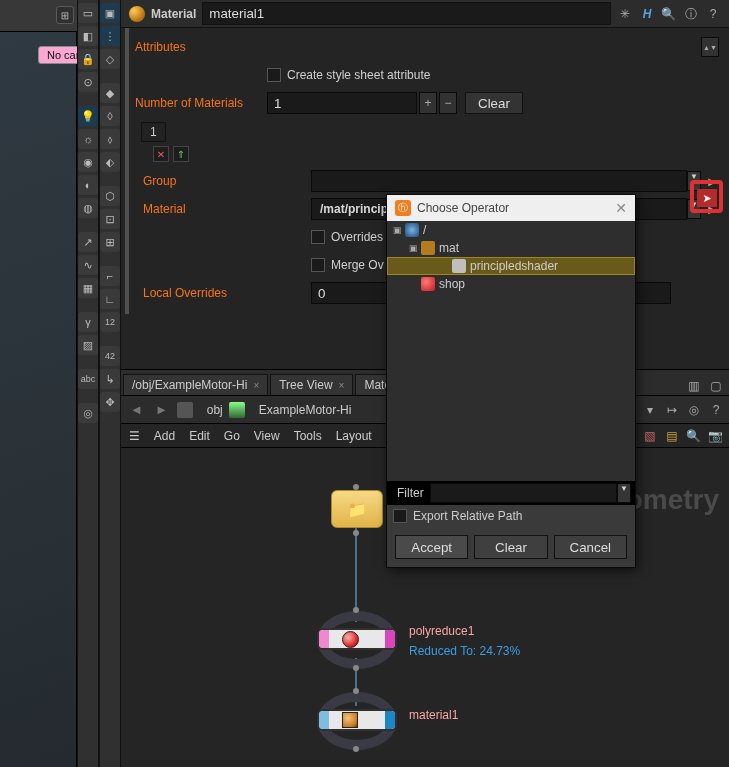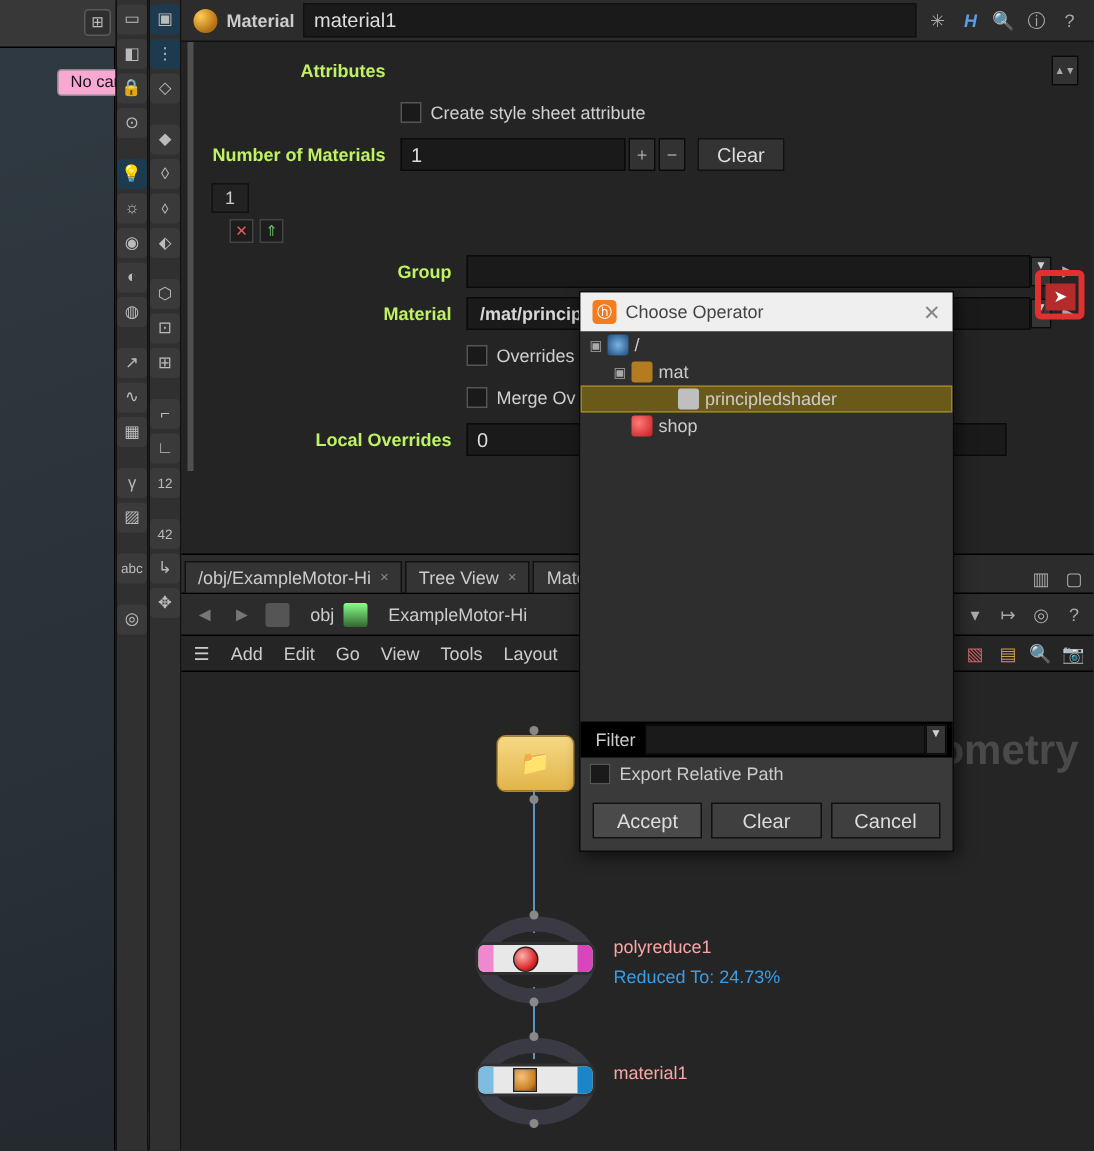--- a/index.html
+++ b/index.html
@@ -67,21 +67,21 @@
     background:radial-gradient(circle at 30% 30%,#ffcc55,#b46f10 70%);
   }
   .param-title { color:#ccc; font-weight:bold; margin-right:6px;}
   .param-name-field {
     flex:1; background:#1a1a1a; color:#ddd; border:1px solid #111; padding:3px 6px;
   }
   .hdr-icons { display:flex; gap:6px; margin-left:6px; }
   .hdr-ic { width:16px;height:16px;color:#aaa;font-size:12px;text-align:center;line-height:16px; cursor:pointer;}
   .param-body { padding:6px 10px 6px 6px; border-left:4px solid #505050; margin-left:4px; }
   .param-row { display:flex; align-items:center; height:26px; margin-bottom:2px;}
-  .param-label { width:132px; text-align:right; padding-right:10px; color:#bef264;font-weight:bold; }
+  .param-label { width:132px; padding-right:10px; color:#f97316; }
   .param-dd {
     flex:1; background:#1a1a1a; border:1px solid #0a0a0a; height:22px; color:#d8d8d8;
     display:flex; align-items:center; padding:0 8px; position:relative;
   }
   .dd-chev {
     width:18px;height:20px;margin-left:auto;background:#323232;border:1px solid #0a0a0a;
     display:flex;flex-direction:column;align-items:center;justify-content:center;font-size:7px;color:#aaa;
   }
   .chk { width:14px;height:14px;border:1px solid #555;background:#1a1a1a;margin-right:6px;}
   .num-field {

